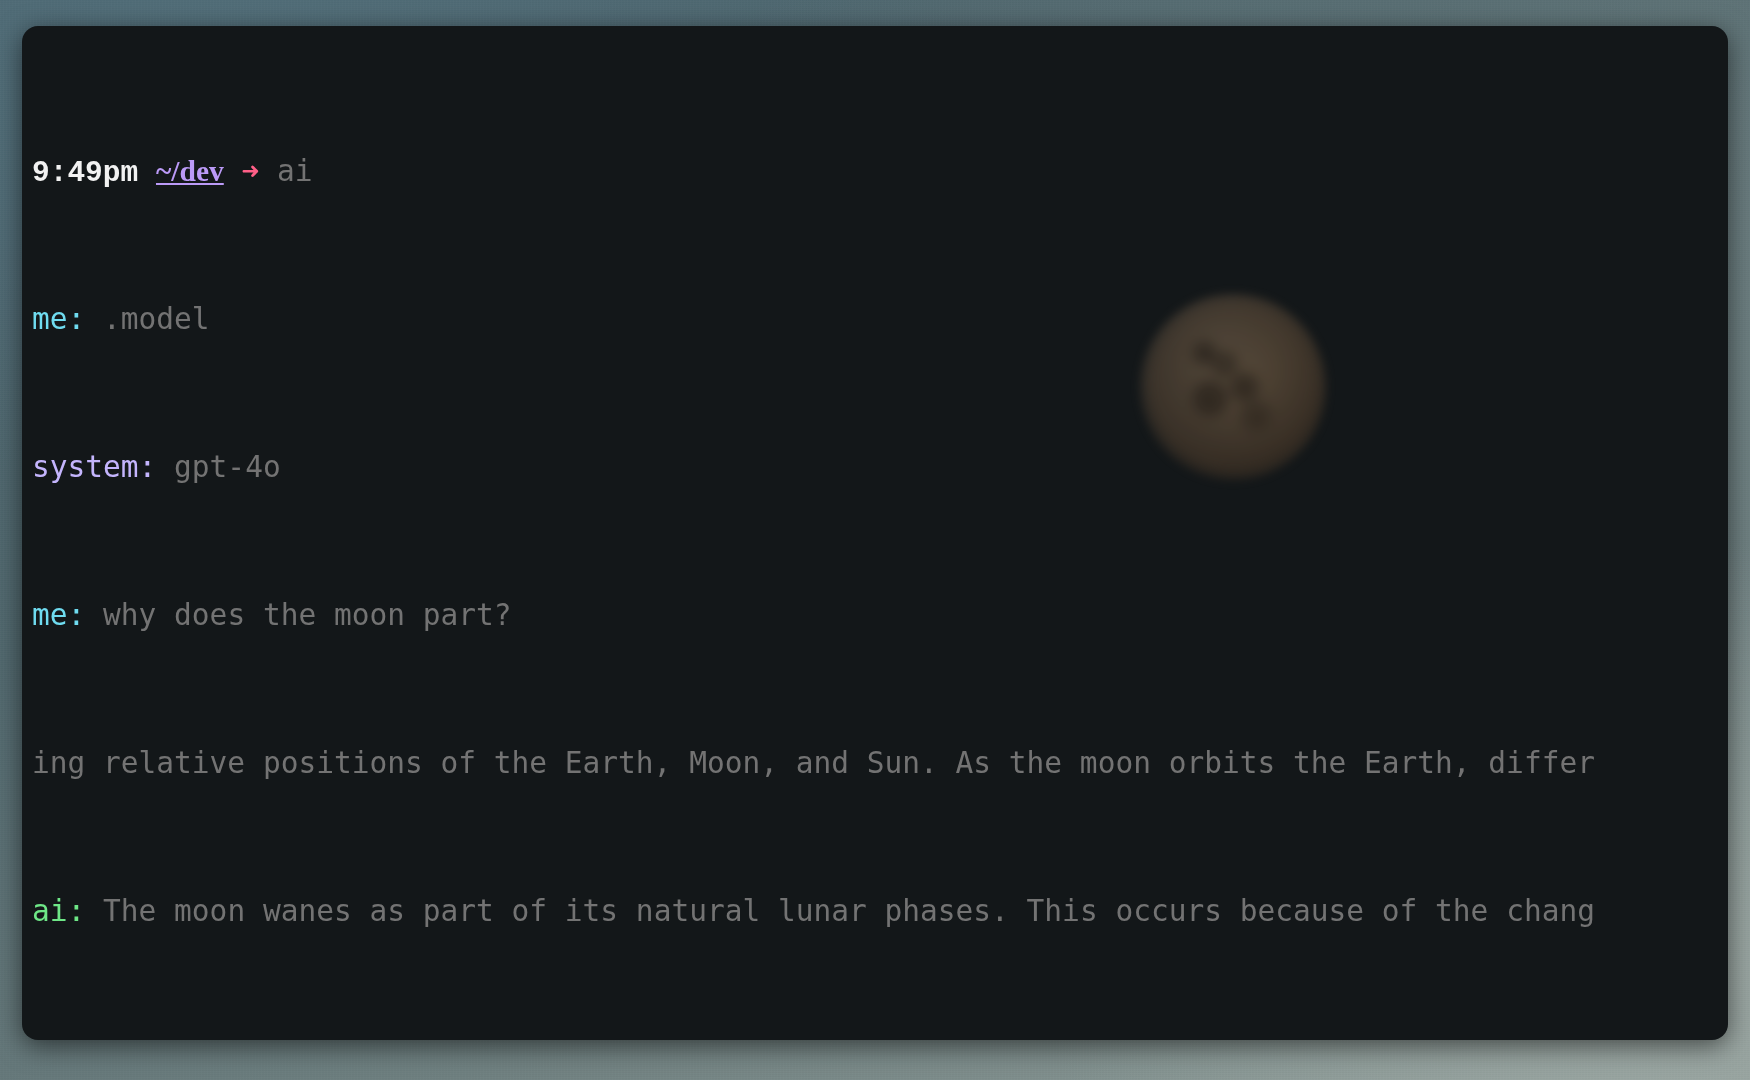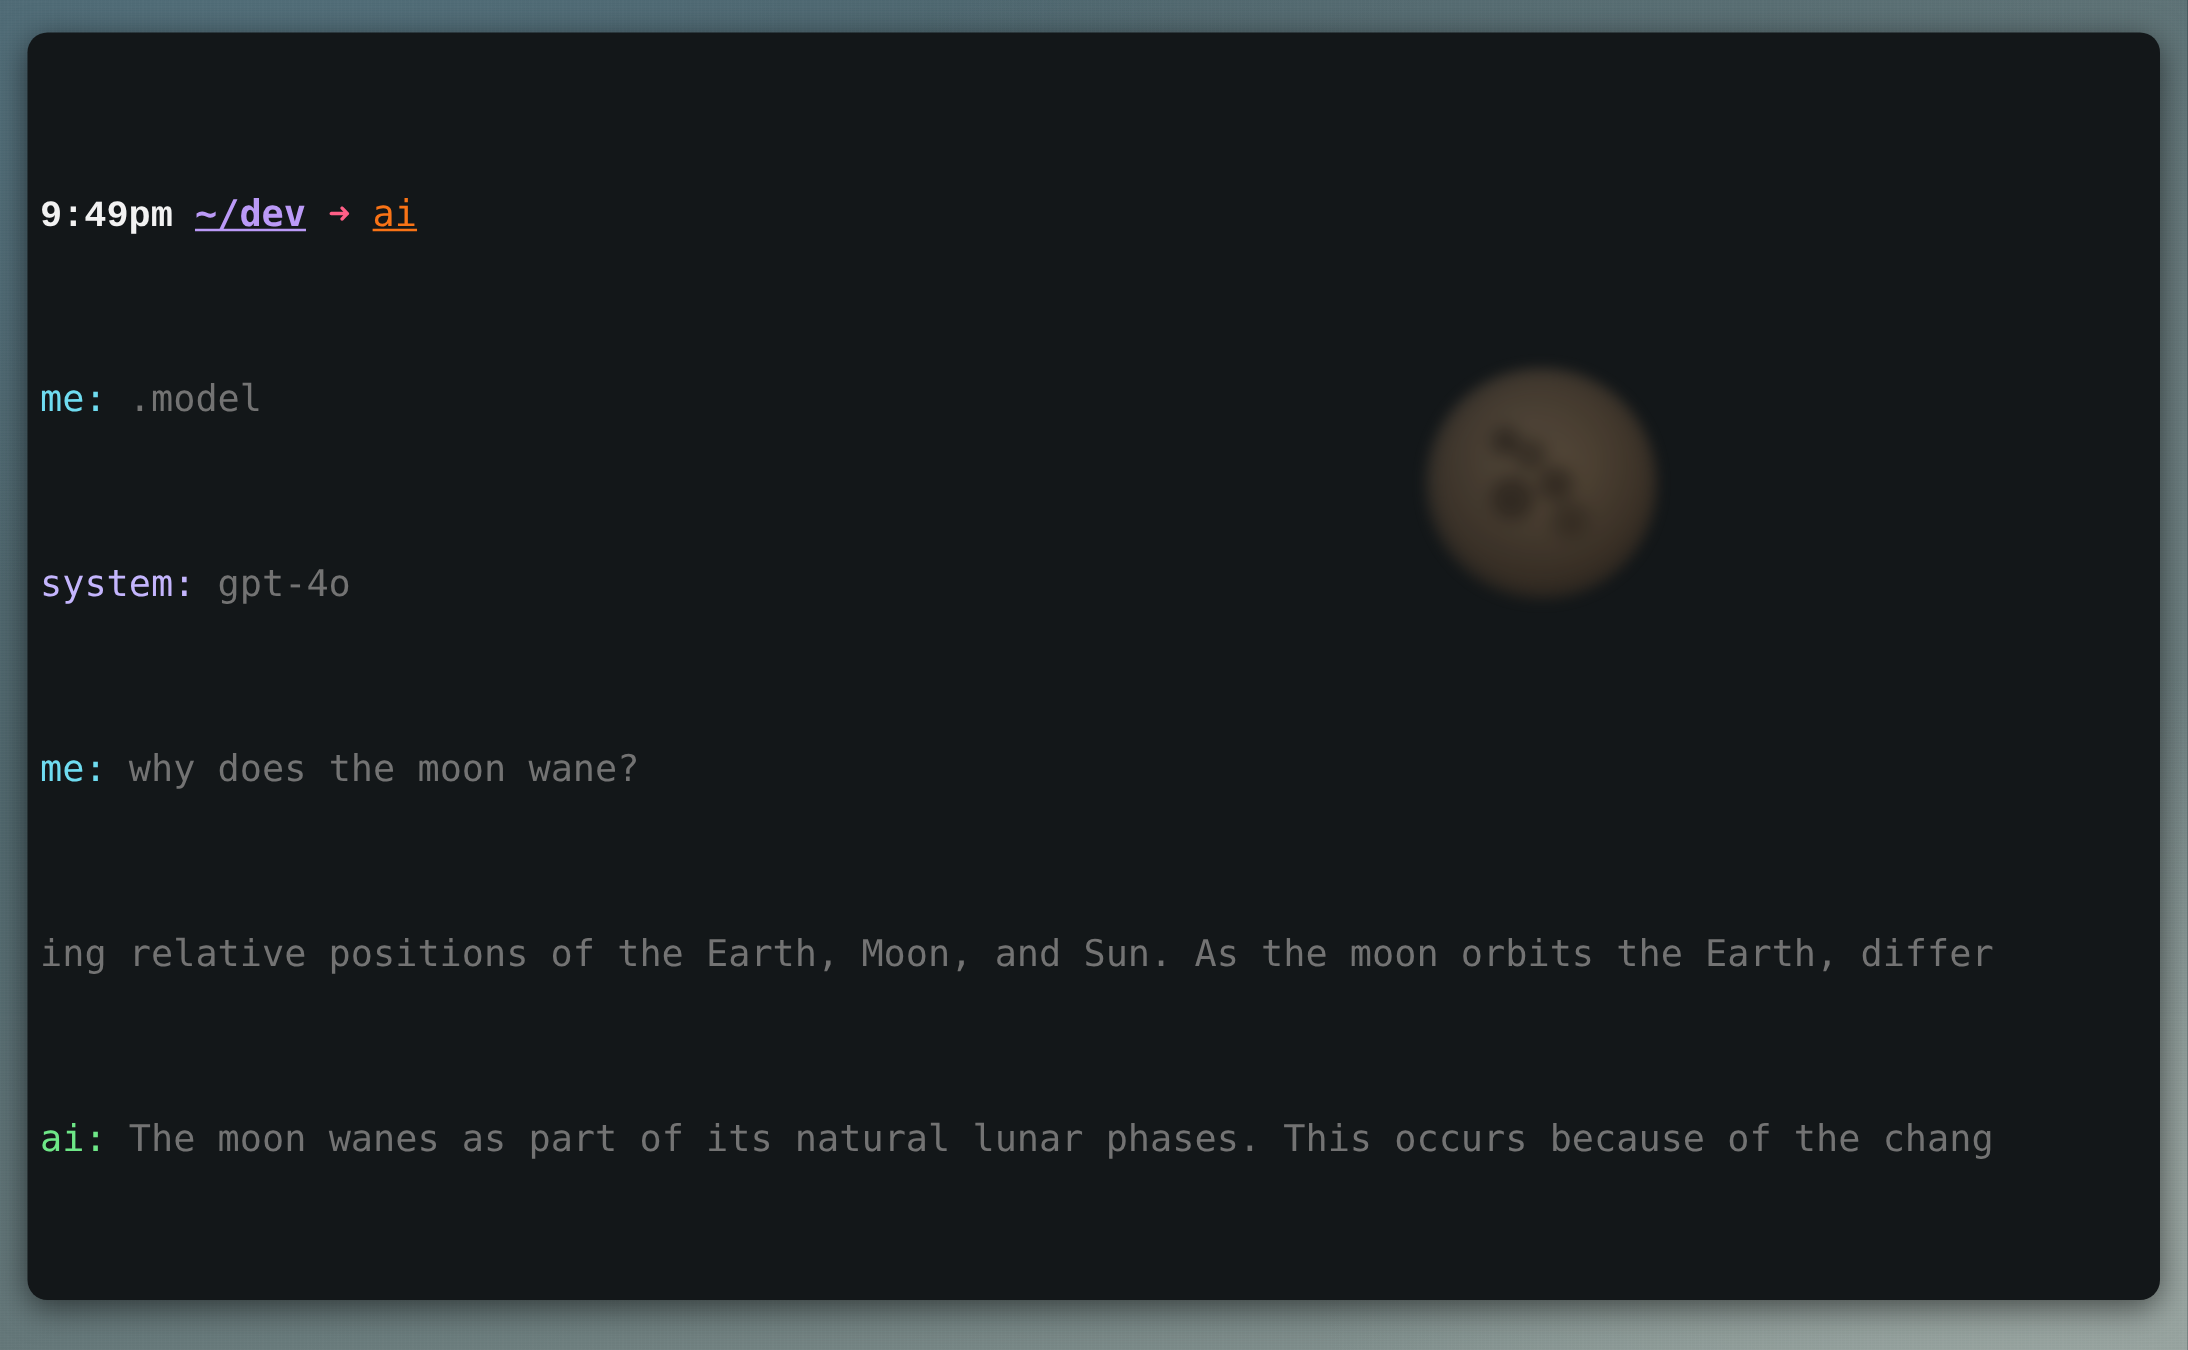--- a/index.html
+++ b/index.html
@@ -88,23 +88,23 @@
     line-height: 37px;
     color: #e8e8e8;
     white-space: pre;
     letter-spacing: 0px;
     z-index: 2;
   }
 
   .line { height: 37px; white-space: pre; }
 
   .sp-time   { color: #f2f2f2; font-weight: bold; font-family: Liberation Mono, monospace; }
-  .sp-path   { color: #bb9af7; text-decoration: underline; font-weight: bold; }
+  .sp-path   { color: #bb9af7; text-decoration: underline; font-weight: bold; font-family: Liberation Serif, serif; }
   .sp-arrow  { color: #ff5f87; }
-  .sp-cmd    { color: #f97316; text-decoration: underline; }
+  .sp-cmd    { color: #737373; }
 
   .tag-me     { color: #6fdcf0; text-align: center; }
   .tag-system { color: #c4b5fd; }
   .tag-ai     { color: #6ee787; }
   .body-text  { color: #737373; }
 </style>
 </head>
 <body>
 
 <div id="desktop">
@@ -116,21 +116,21 @@
   <div id="moon"></div>
 
   <div id="screen">
 
     <div class="line"><span class="sp-time">9:49pm</span><span> </span><span class="sp-path">~/dev</span><span> </span><span class="sp-arrow">➜</span><span> </span><span class="sp-cmd">ai</span></div>
 
     <div class="line"><span class="tag-me">me:</span><span class="body-text"> .model</span></div>
 
     <div class="line"><span class="tag-system">system:</span><span class="body-text"> gpt-4o</span></div>
 
-    <div class="line"><span class="tag-me">me:</span><span class="body-text"> why does the moon wane?</span></div>
+    <div class="line"><span class="tag-me">me:</span><span class="body-text"> why does the moon part?</span></div>
 
     <div class="line body-text">ing relative positions of the Earth, Moon, and Sun. As the moon orbits the Earth, differ</div>
 
     <div class="line"><span class="tag-ai">ai:</span><span class="body-text"> The moon wanes as part of its natural lunar phases. This occurs because of the chang</span></div>
     
     
 
     
 
   </div>

